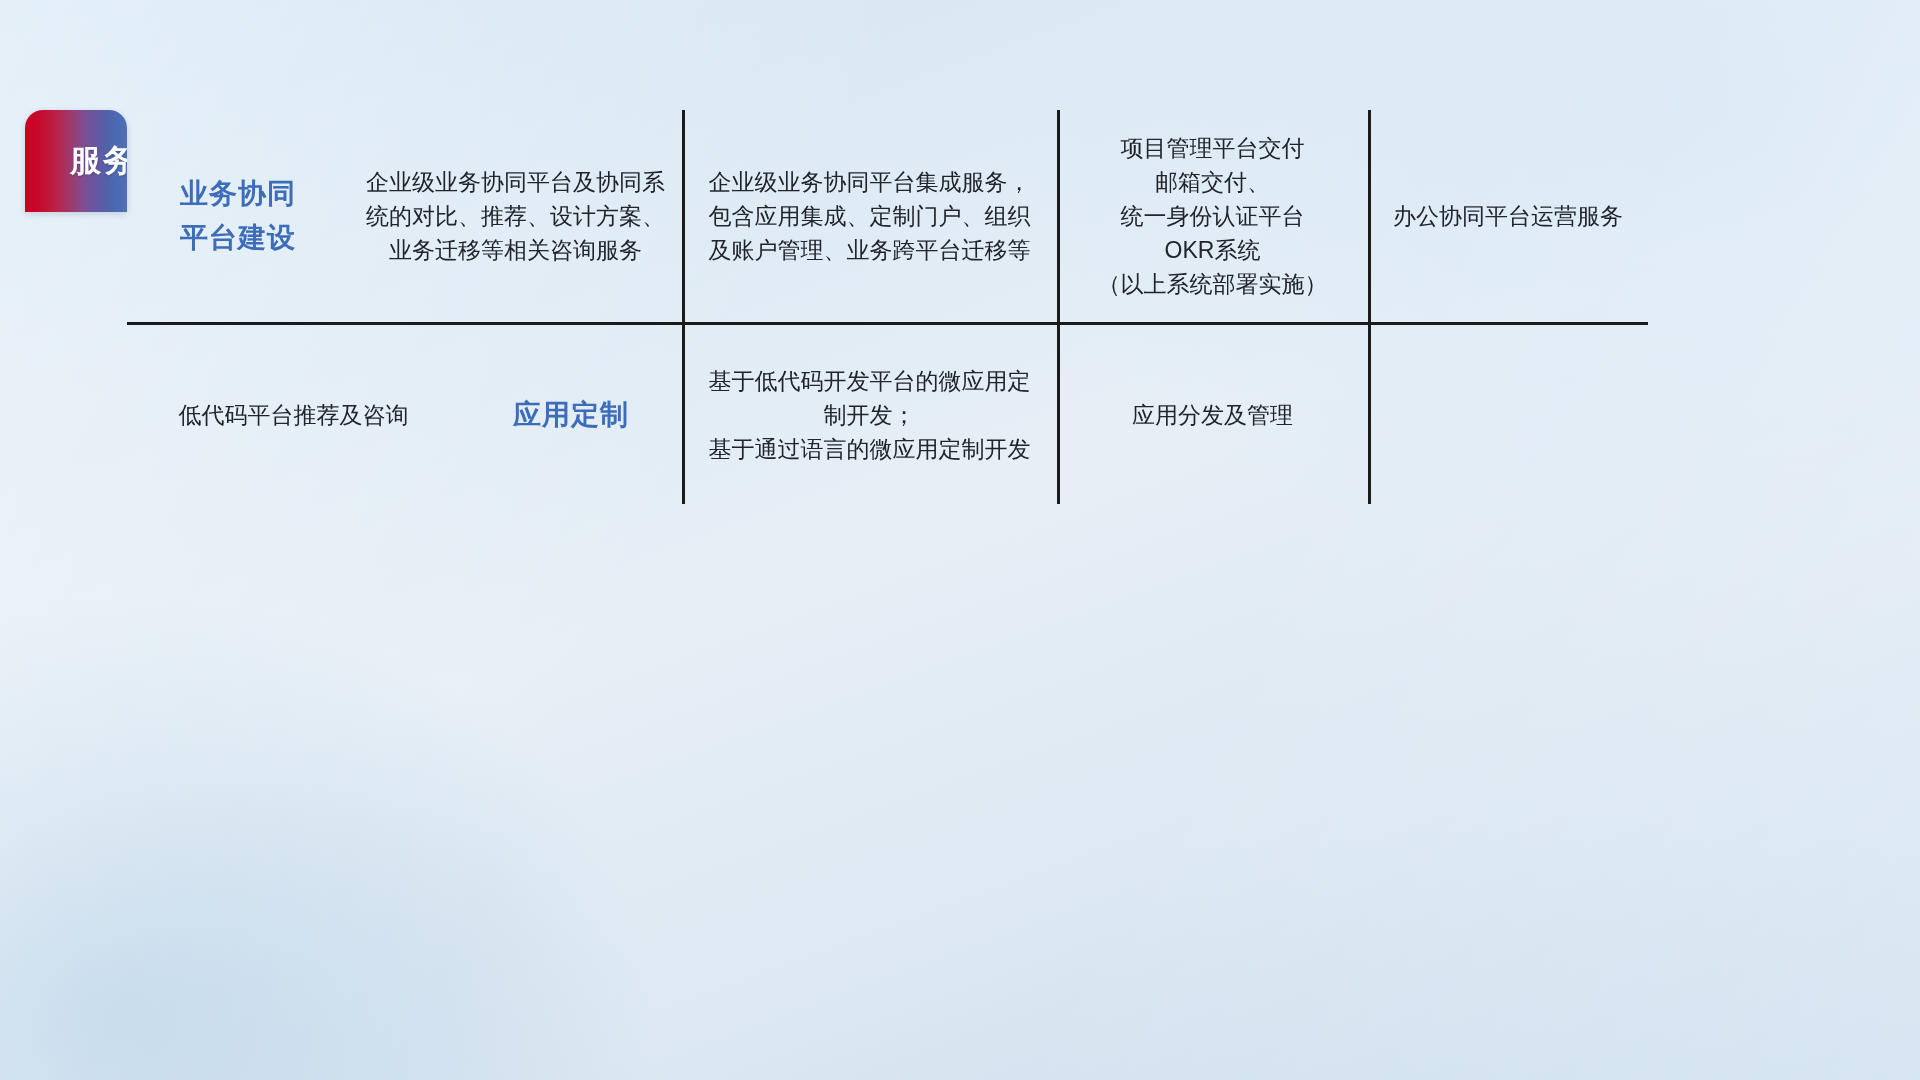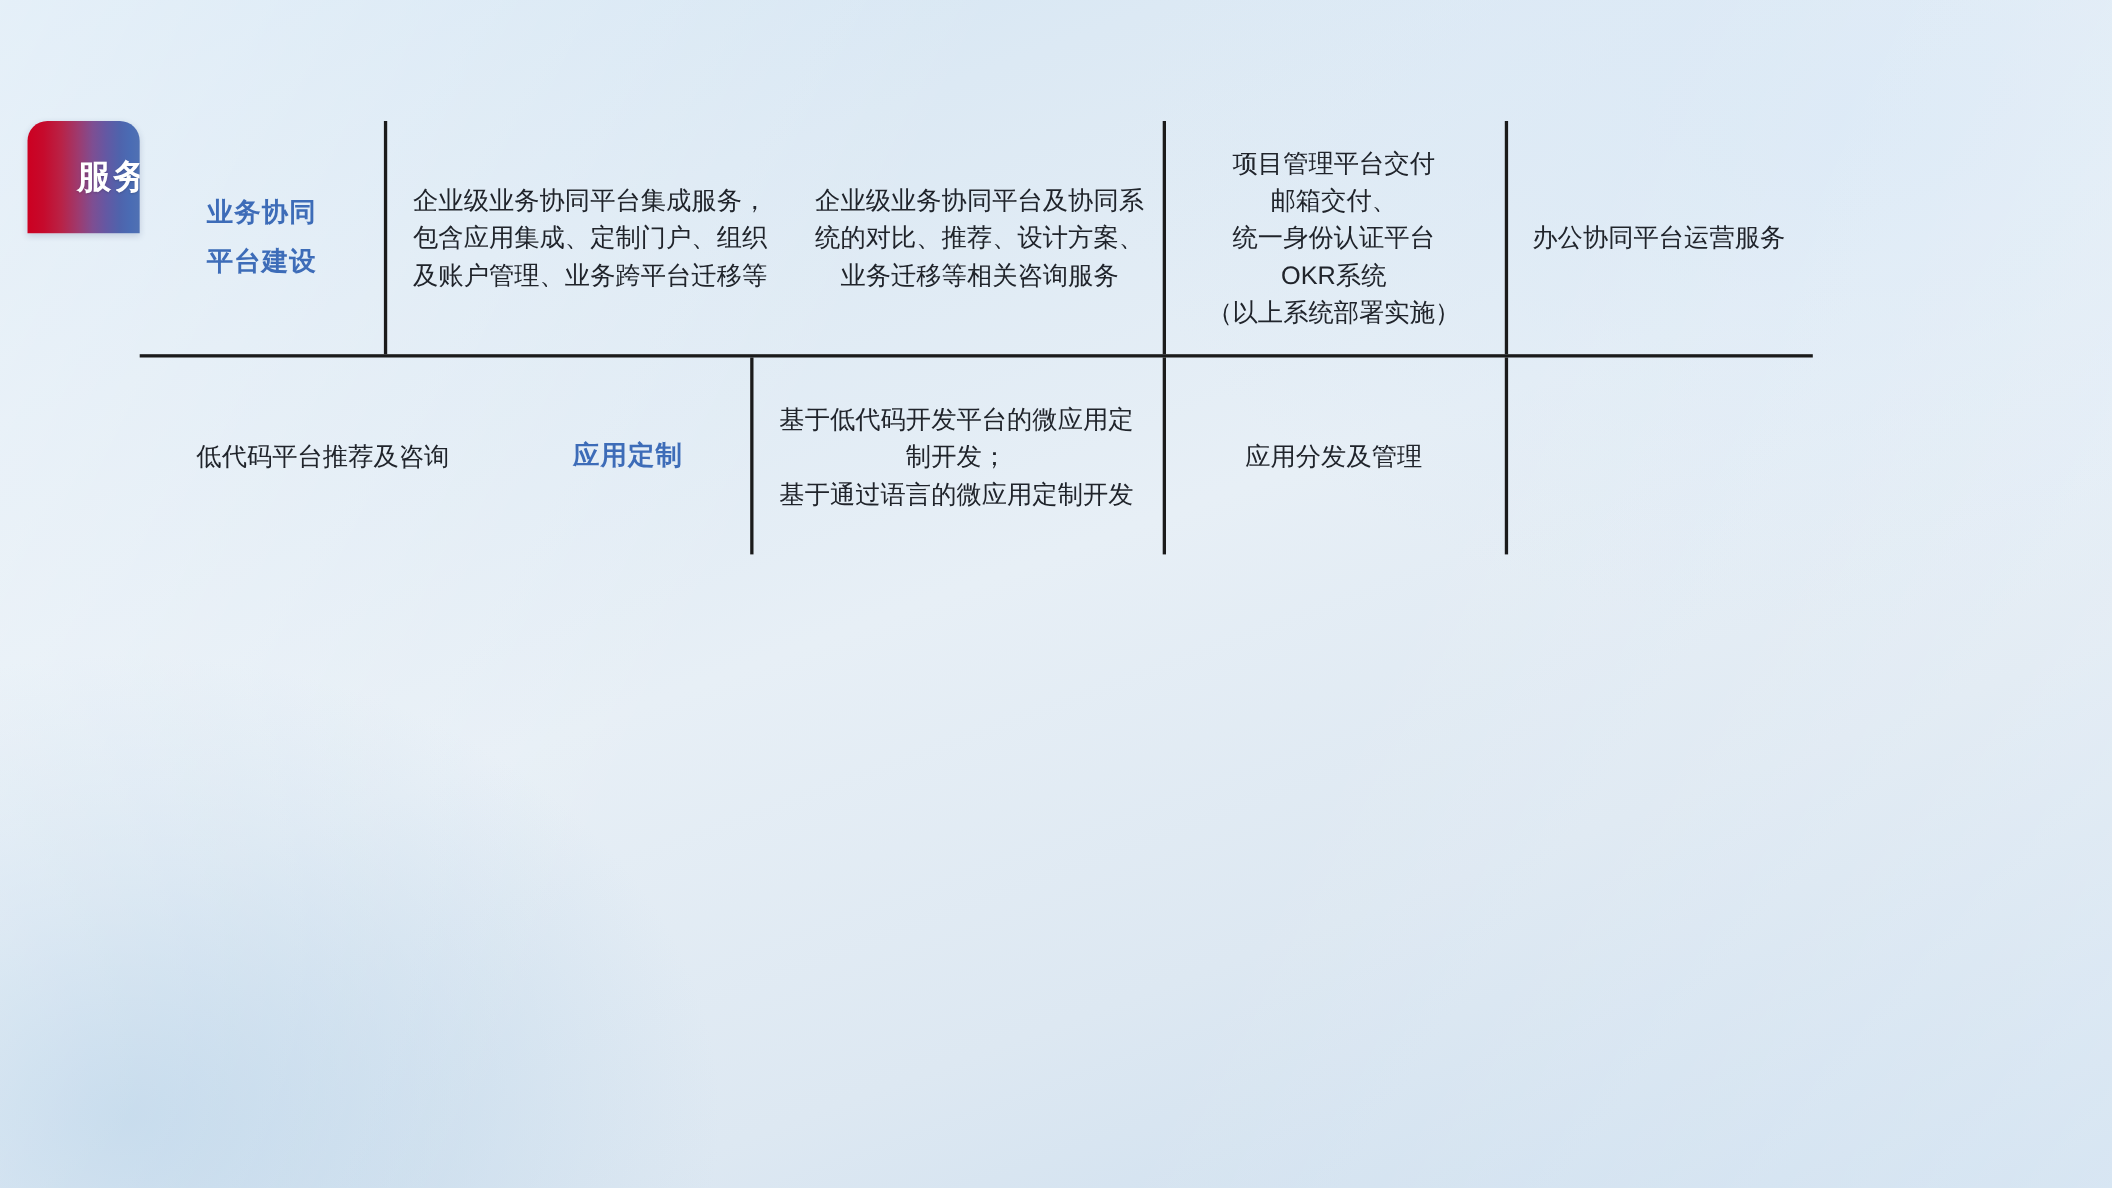--- a/index.html
+++ b/index.html
@@ -66,21 +66,21 @@
   .td+.td.divline:before{
     content:"";position:absolute;left:0;top:0;bottom:0;width:3px;background:#1b1b1b;
   }
 
   .cell-text{
     text-align:center;color:#20242b;font-size:23px;line-height:34px;
     white-space:pre-line;
   }
   .rowlabel{
     text-align:center;color:#3d6cb8;font-weight:bold;
-    font-size:24px;line-height:44px;white-space:pre-line;letter-spacing:1px;
+    font-size:28px;line-height:44px;white-space:pre-line;letter-spacing:1px;
   }
 
   
   .c0{flex:0 0 222px;}
   .c1{flex:0 0 333px;}
   .c2{flex:0 0 375px;}
   .c3{flex:0 0 311px;}
   .c4{flex:0 0 280px;}
 </style>
 </head>
@@ -102,29 +102,29 @@
       </div>
     </div>
 
     <div class="tbody">
 
       <div class="tr r1">
         <div class="td c0">
           <span class="rowlabel">业务协同
 平台建设</span>
         </div>
+        <div class="td c1">
+          <span class="cell-text">企业级业务协同平台及协同系
+统的对比、推荐、设计方案、
+业务迁移等相关咨询服务</span>
+        </div>
         <div class="td c2 divline">
           <span class="cell-text">企业级业务协同平台集成服务，
 包含应用集成、定制门户、组织
 及账户管理、业务跨平台迁移等</span>
-        </div>
-        <div class="td c1">
-          <span class="cell-text">企业级业务协同平台及协同系
-统的对比、推荐、设计方案、
-业务迁移等相关咨询服务</span>
         </div>
         <div class="td c3 divline">
           <span class="cell-text">项目管理平台交付
 邮箱交付、
 统一身份认证平台
 OKR系统
 （以上系统部署实施）</span>
         </div>
         <div class="td c4 divline">
           <span class="cell-text">办公协同平台运营服务</span>

